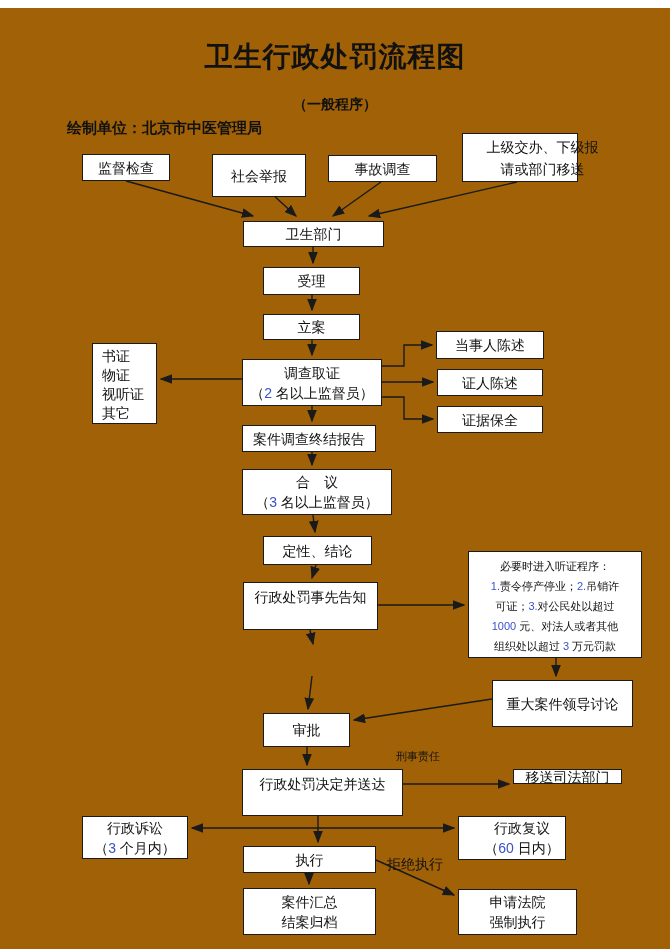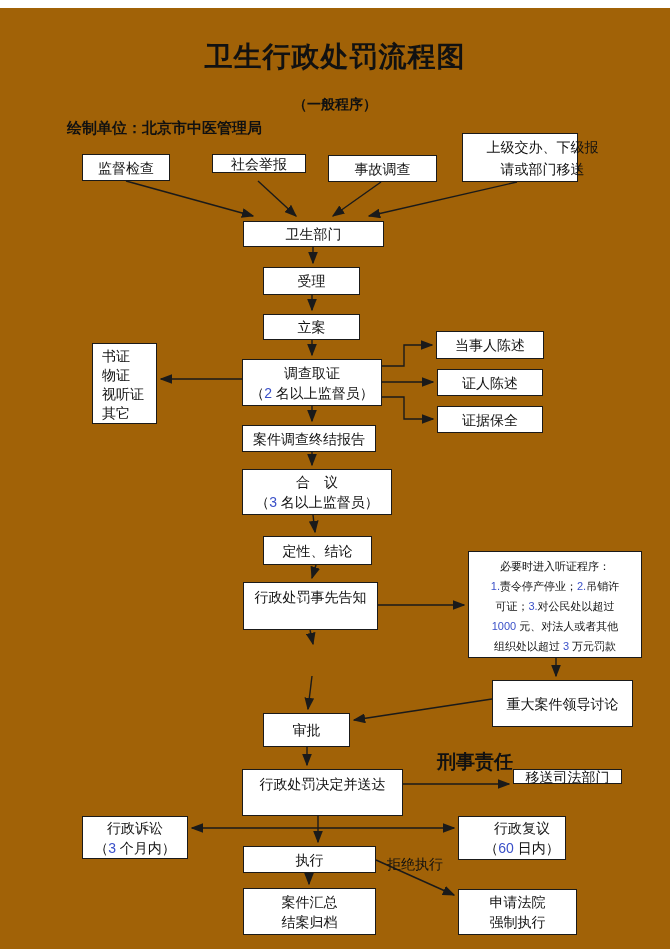--- a/index.html
+++ b/index.html
@@ -63,21 +63,21 @@
     <path d="M318,808 L318,834" marker-end="url(#ah)"></path>
     <path d="M318,820 L192,820" marker-end="url(#ah)"></path>
     <path d="M318,820 L454,820" marker-end="url(#ah)"></path>
     <path d="M309,865 L309,876" marker-end="url(#ah)"></path>
     <path d="M376,852 L454,887" marker-end="url(#ah)"></path>
   </svg>
 
   <div class="node" style="left:82px;top:146px;width:88px;height:27px;">
     <span class="ln">监督检查</span>
   </div>
-  <div class="node" style="left:212px;top:146px;width:94px;height:19px;">
+  <div class="node" style="left:212px;top:146px;width:94px;height:43px;">
     <span class="ln">社会举报</span>
   </div>
   <div class="node" style="left:328px;top:147px;width:109px;height:27px;">
     <span class="ln">事故调查</span>
   </div>
   <div class="node wrap2" style="left:462px;top:125px;width:116px;height:49px;">
     <span class="ln">上级交办、下级报</span>
     <span class="ln">请或部门移送</span>
   </div>
   <div class="node" style="left:243px;top:213px;width:141px;height:26px;">
@@ -153,16 +153,16 @@
   </div>
   <div class="node" style="left:243px;top:880px;width:133px;height:47px;">
     <span class="ln">案件汇总</span>
     <span class="ln">结案归档</span>
   </div>
   <div class="node" style="left:458px;top:881px;width:119px;height:46px;">
     <span class="ln">申请法院</span>
     <span class="ln">强制执行</span>
   </div>
 
-  <div class="flabel" style="left:437px;top:741px;font-size:19px;font-weight:bold;">刑事责任</div>
+  <div class="flabel" style="left:396px;top:741px;font-size:11px;">刑事责任</div>
   <div class="flabel" style="left:387px;top:848px;font-size:14px;">拒绝执行</div>
 
 </div>
 
 </body></html>

